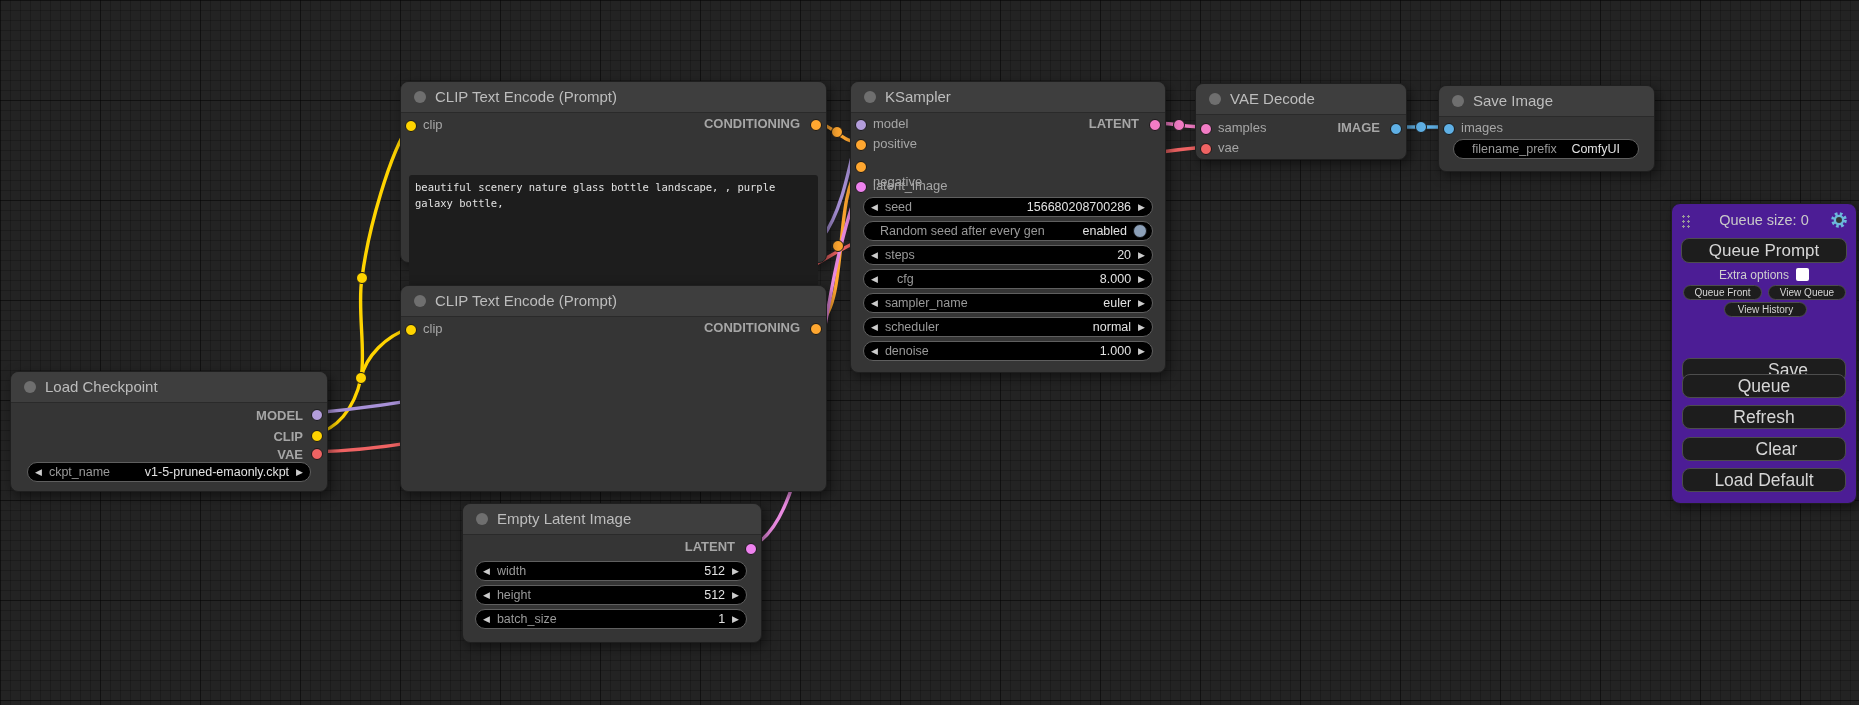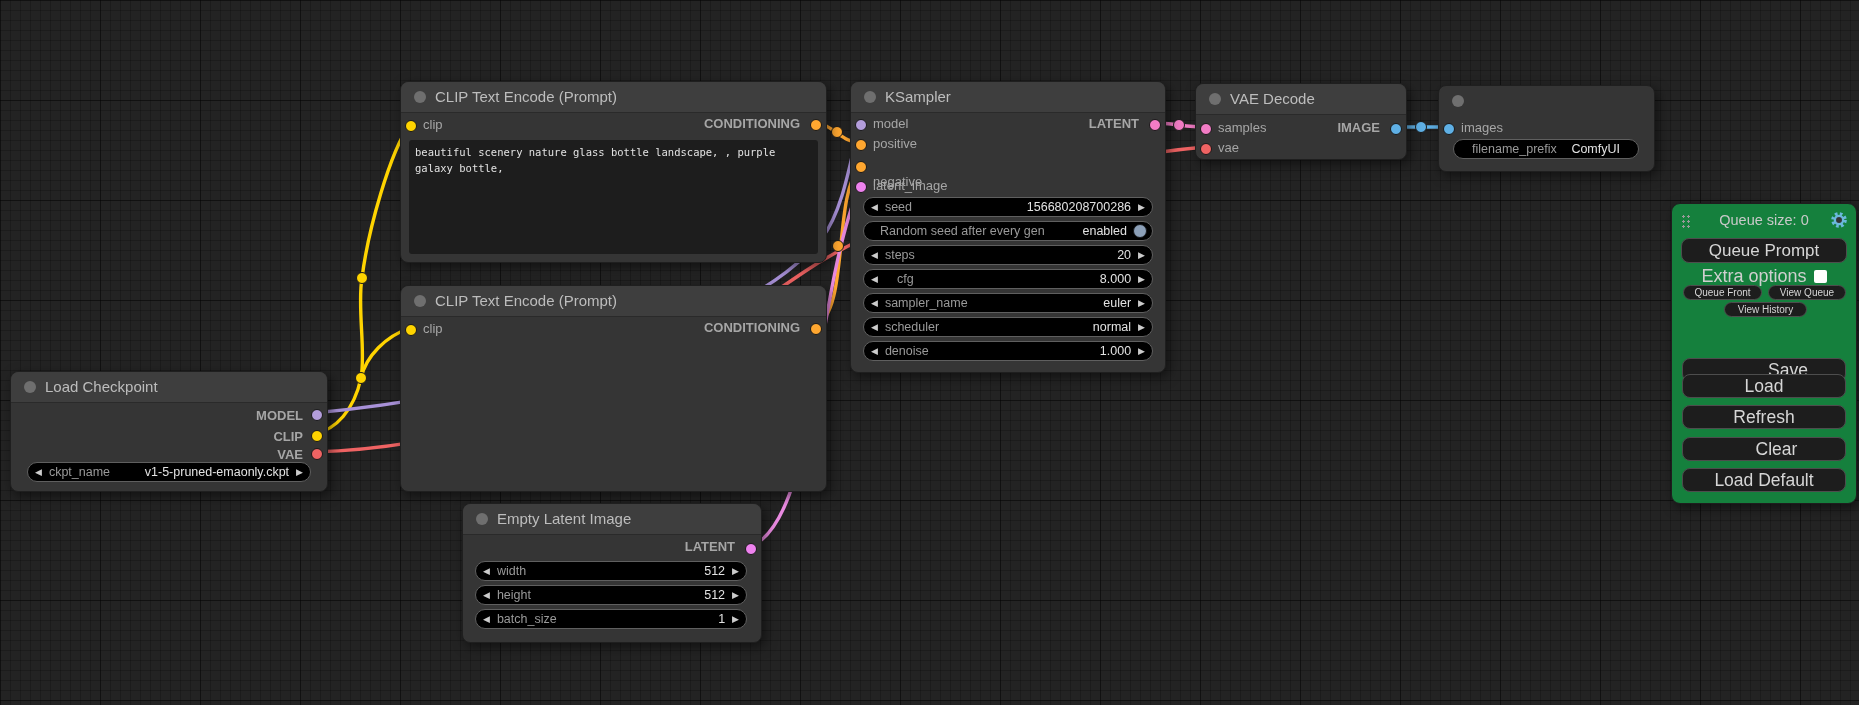--- a/index.html
+++ b/index.html
@@ -41,41 +41,41 @@
   .slbl{position:absolute;font-size:13px;color:#a6a6a6;line-height:18px;white-space:nowrap;}
   .slbl.r{text-align:left;font-weight:bold;}
   .pill{position:absolute;height:20px;box-sizing:border-box;background:#000000;
         border:1px solid #5f5f5f;border-radius:11px;display:flex;align-items:center;
         font-size:12.5px;color:#9a9a9a;white-space:nowrap;}
   .pill .lbl{margin-left:4px;}
   .pill .val{margin-left:auto;color:#e2e2e2;}
   .aL,.aR{font-size:9px;color:#cccccc;padding:0 7px;line-height:20px;}
   .ta{position:absolute;box-sizing:border-box;background:#1d1d1d;border-radius:3px;
         color:#e2e2e2;font-family:"DejaVu Sans Mono",monospace;font-size:10.5px;
-        line-height:1.5;padding:5px 6px;white-space:pre-wrap;word-break:break-word;}
+        line-height:1.5;padding:5px 6px;white-space:pre-wrap;word-break:break-word;margin-top:35px;}
   .toggle{width:12px;height:12px;border-radius:50%;background:#8ca0b8;
         border:1px solid #17191c;margin:0 5px 0 6px;}
 
   
   #qpanel{position:absolute;z-index:3;left:1671px;top:203px;width:184px;height:299px;
-        background:#15803d;border:1px solid #1e1e1e;border-radius:9px;
+        background:#4c1d95;border:1px solid #1e1e1e;border-radius:9px;
         box-shadow:3px 4px 12px rgba(0,0,0,.5);}
   .qhead{position:absolute;left:0;right:0;top:8px;height:18px;text-align:center;
         color:#c9c9c9;font-size:14.5px;}
   .drag{position:absolute;left:9px;top:10px;width:9px;height:14px;
         background-image:radial-gradient(#9a9a9a 1.1px,transparent 1.3px);
         background-size:5px 5px;}
   .gear{position:absolute;right:8px;top:7px;width:18px;height:18px;}
   .qbtn{position:absolute;box-sizing:border-box;background:#1d1d1d;border:1px solid #4d4d4d;
         border-radius:8px;color:#d6d6d6;text-align:center;cursor:pointer;}
   .big{left:10px;width:164px;height:24px;font-size:17.5px;line-height:22px;}
   .qprompt{left:9px;top:34px;width:166px;height:25px;font-size:17px;line-height:23px;border-radius:8px;}
   .small{height:15px;font-size:10px;line-height:13px;border-radius:8px;}
   .extras{position:absolute;left:0;right:0;top:64px;height:16px;display:flex;
-        align-items:center;justify-content:center;gap:7px;color:#cfcfcf;font-size:18px;}
+        align-items:flex-start;justify-content:center;gap:7px;color:#cfcfcf;font-size:12px;}
   .chk{width:13px;height:13px;background:#ffffff;border-radius:2px;}
 </style>
 </head>
 <body>
 
 <svg id="wires" width="1859" height="705">
 
   <path class="w-clip" d="M 314,434 C 336,430 354,410 361,378 C 366,352 357,306 362,278 C 368,230 390,152 410,124"></path>
   <path class="w-clip" d="M 361,378 C 366,356 386,336 410,328"></path>
 
@@ -222,20 +222,21 @@
   <span class="ndot"></span>
   <span class="slot in c-latent" style="top:39px;"></span>
   <div class="slbl" style="left:22px;top:35px;">samples</div>
   <span class="slot in c-vae" style="top:59px;"></span>
   <div class="slbl" style="left:22px;top:55px;">vae</div>
   <div class="slbl r" style="right:26px;top:35px;">IMAGE</div>
   <span class="slot out c-image" style="top:39px;"></span>
 </div>
 
 <div class="node" style="left:1438px;top:85px;width:215px;height:85px;">
+  <div class="ntitle">Save Image</div>
   <span class="ndot"></span>
   <span class="slot in c-image" style="top:37px;"></span>
   <div class="slbl" style="left:22px;top:33px;">images</div>
   <div class="pill" style="left:14px;top:53px;width:186px;">
     <span class="lbl" style="margin-left:18px;">filename_prefix</span>
     <span class="val" style="margin-right:18px;">ComfyUI</span>
   </div>
 </div>
 
 <div id="qpanel">
@@ -248,17 +249,17 @@
   </svg>
   <div class="qbtn qprompt">Queue Prompt</div>
   <div class="extras">
     <span>Extra options</span>
     <span class="chk"></span>
   </div>
   <div class="qbtn small" style="left:11px;top:81px;width:79px;">Queue Front</div>
   <div class="qbtn small" style="left:96px;top:81px;width:78px;">View Queue</div>
   <div class="qbtn small" style="left:52px;top:98px;width:83px;">View History</div>
   <div class="qbtn big" style="top:154px;padding-left:48px;">Save</div>
-  <div class="qbtn big" style="top:170px;">Load</div>
+  <div class="qbtn big" style="top:170px;">Queue</div>
   <div class="qbtn big" style="top:201px;">Refresh</div>
   <div class="qbtn big" style="top:233px;padding-left:25px;">Clear</div>
   <div class="qbtn big" style="top:264px;">Load Default</div>
 </div>
 
 </body></html>

